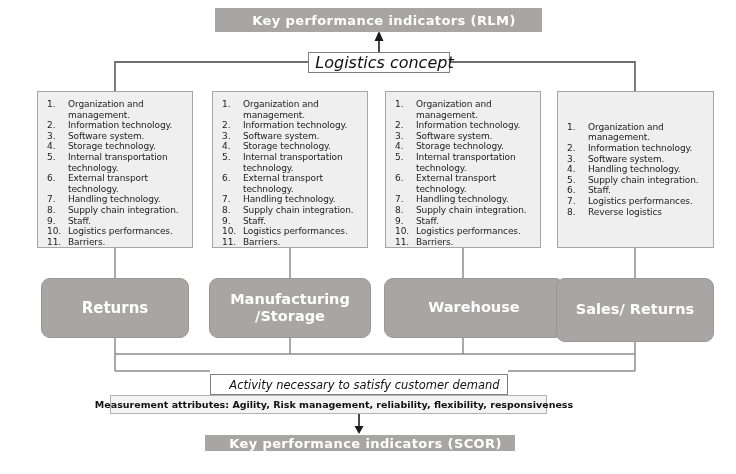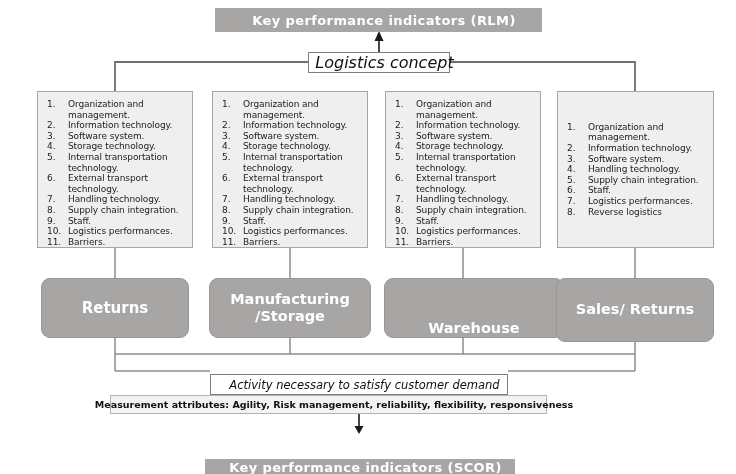--- a/index.html
+++ b/index.html
@@ -252,32 +252,32 @@
         <span class="li-txt">Reverse logistics</span>
       </div>
     </div>
 
   <div class="abs proc-box" style="left:41px;top:278px;width:148px;height:60px;font-size:15px;">
     <span>Returns</span>
   </div>
   <div class="abs proc-box" style="left:209px;top:278px;width:162px;height:60px;">
     <span>Manufacturing /Storage</span>
   </div>
-  <div class="abs proc-box" style="left:384px;top:278px;width:180px;height:60px;align-items:flex-end;">
+  <div class="abs proc-box" style="left:384px;top:278px;width:180px;height:60px;">
     <span>Warehouse</span>
   </div>
   <div class="abs proc-box" style="left:556px;top:278px;width:158px;height:64px;">
     <span>Sales/ Returns</span>
   </div>
 
   <div class="abs frame-box" style="left:210px;top:374px;width:298px;height:21px;font-size:11.5px;text-align:right;">
     <span>Activity necessary to satisfy customer demand</span>
   </div>
 
   <div class="abs meas-box" style="left:110px;top:395px;width:437px;height:19px;">
     <span>Measurement attributes: Agility, Risk management, reliability, flexibility, responsiveness</span>
   </div>
 
-  <div class="abs kpi-box" style="left:205px;top:435px;width:310px;height:16px;margin-top:24px;">
+  <div class="abs kpi-box" style="left:205px;top:435px;width:310px;height:16px;">
     <span>Key performance indicators (SCOR)</span>
   </div>
 
 </div>
 
 </body></html>

